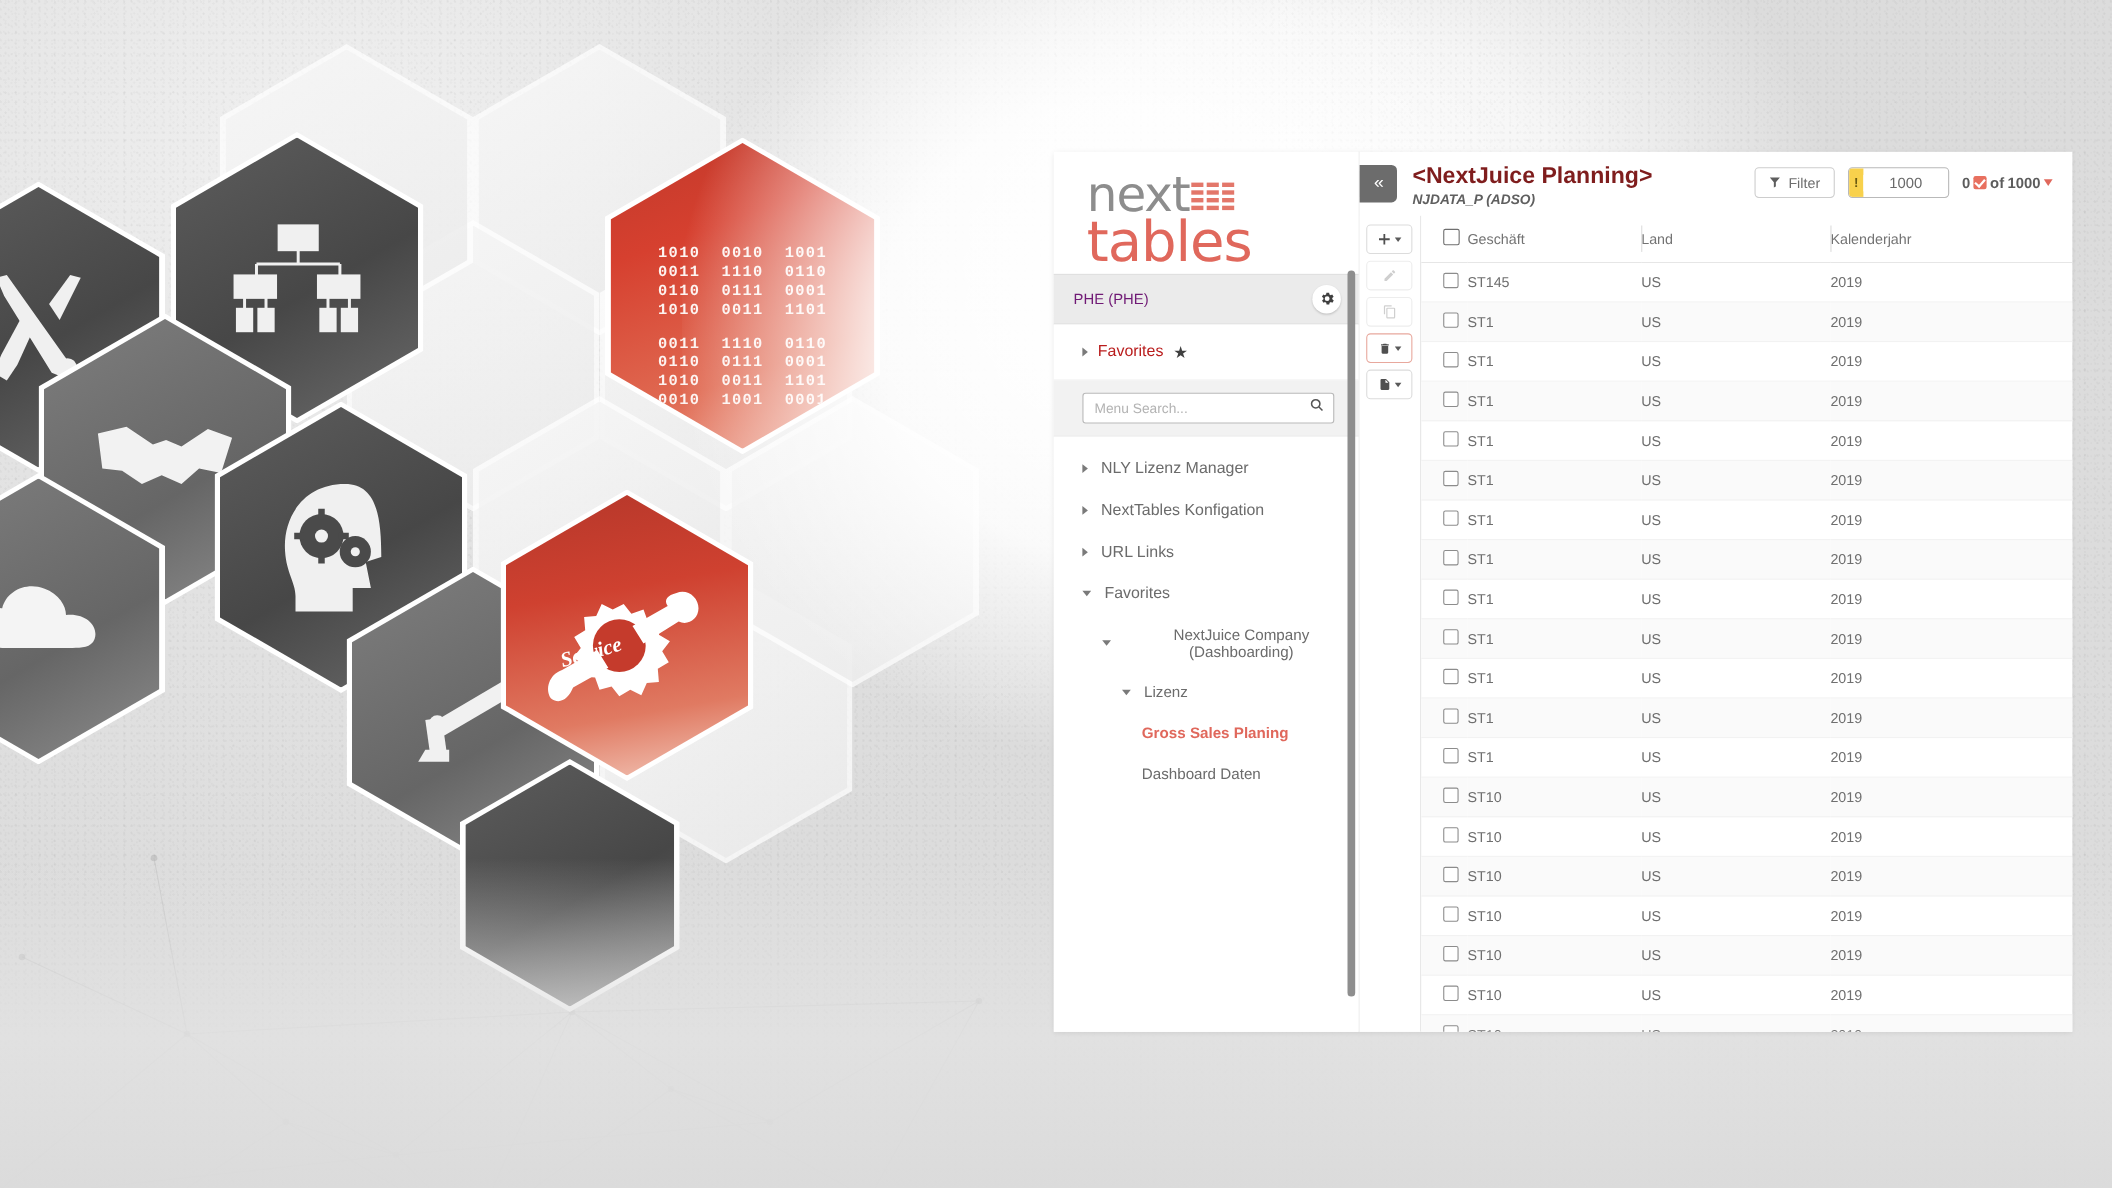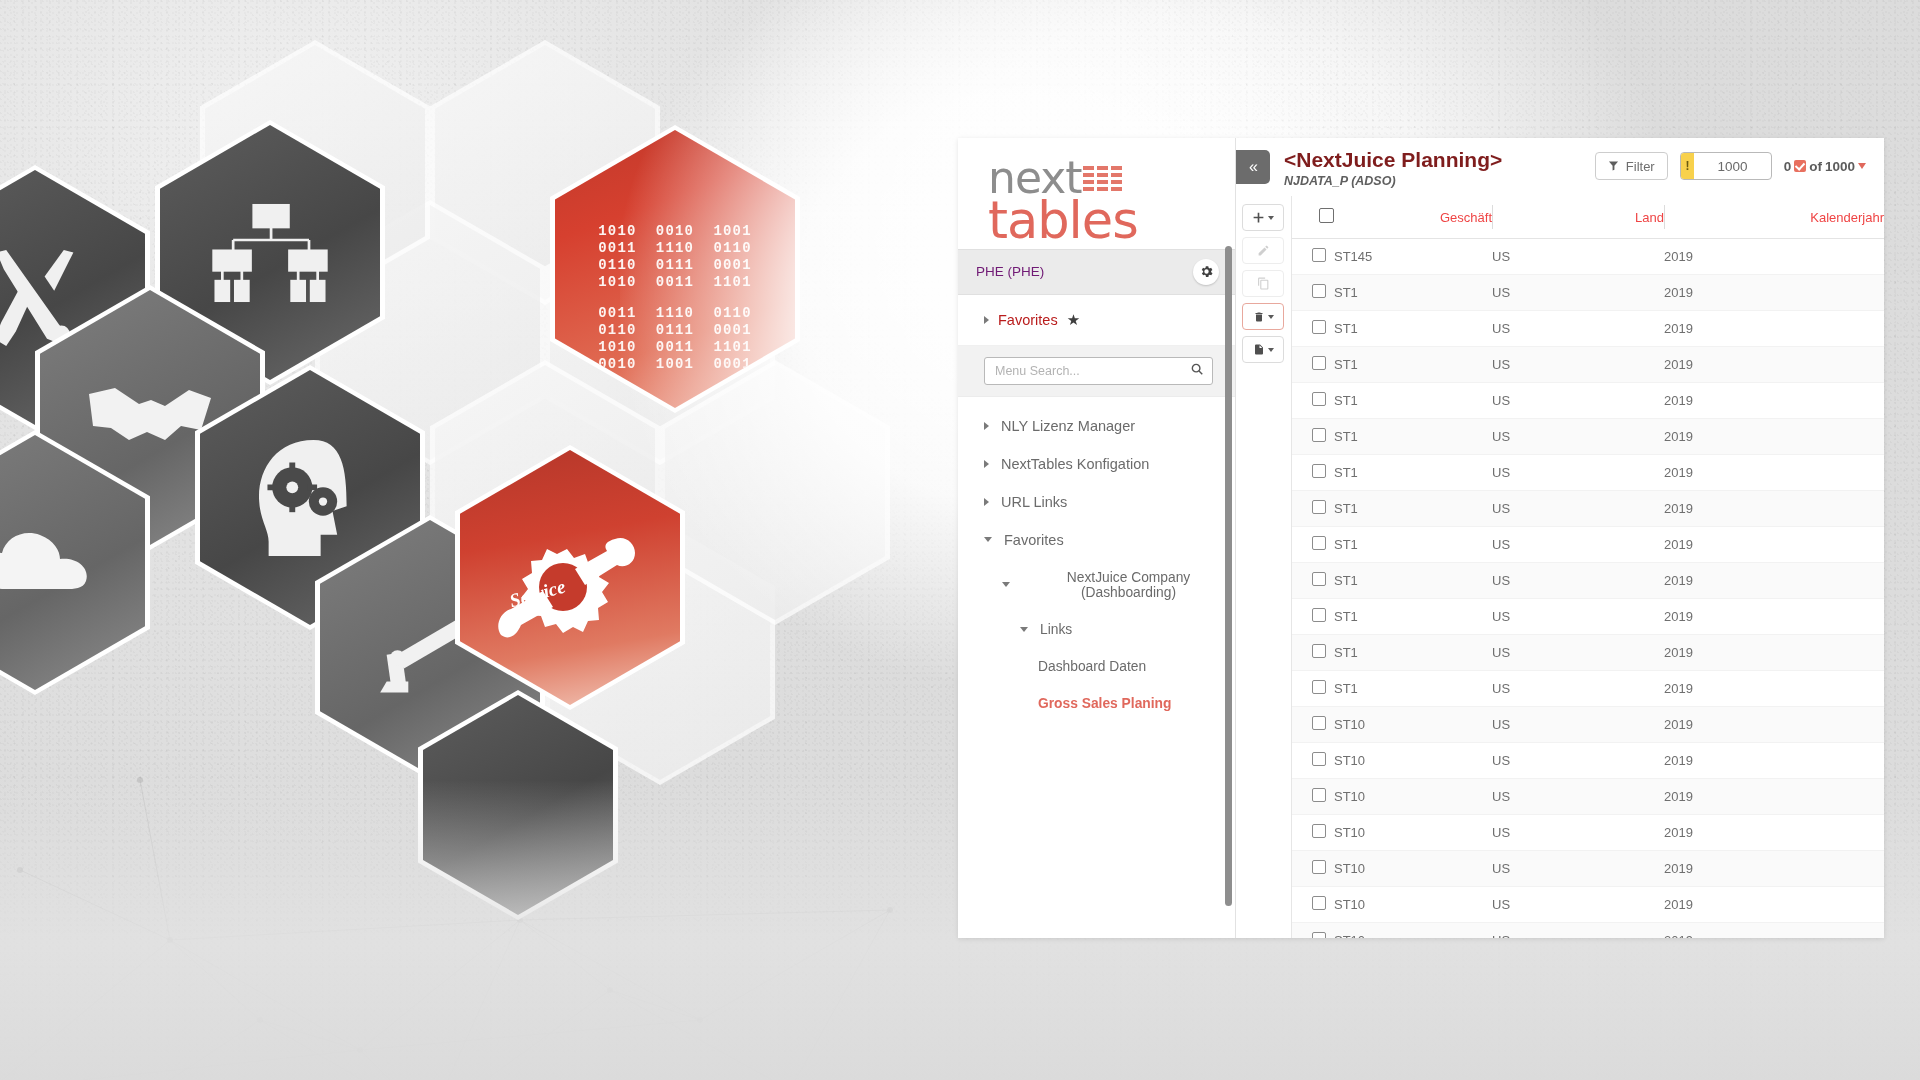--- a/index.html
+++ b/index.html
@@ -195,21 +195,21 @@
     width: 42px; height: 27px; border:1px solid #dcdcdc; background:#fff; border-radius:4px;
     display:flex; align-items:center; justify-content:center; gap:3px; cursor:pointer; color:#5a5a5a;
   }
   .tbtn.disabled { color:#cfcfcf; border-color:#ededed; }
   .tbtn.alert { border-color:#e8a89d; }
   .tcaret { width:0;height:0; border-top:4px solid currentColor; border-left:3.5px solid transparent; border-right:3.5px solid transparent; }
 
   .grid-area { flex:1; overflow:hidden; position:relative; }
   table.grid { width:100%; border-collapse: collapse; table-layout: fixed; }
   table.grid th {
-    text-align:right; font-weight:400; font-size:13px; color:#ef4444;
+    text-align:left; font-weight:400; font-size:13px; color:#737373;
     padding: 12px 0 12px 0; border-bottom:1px solid #e4e4e4; background:#fff;
     position:relative;
   }
   table.grid th.divider::before {
     content:""; position:absolute; left:0; top:9px; bottom:9px; width:1px; background:#dcdcdc;
   }
   table.grid td {
     font-size:13px; color:#6f6f6f; padding: 9px 0; border-bottom:1px solid #f2f2f2;
   }
   tr.alt td { background:#fafafa; }
@@ -483,27 +483,27 @@
       <div class="tree-item">
         <span class="tri-open"></span>
         <span>Favorites</span>
       </div>
       <div class="tree-item lvl2">
         <span class="tri-open"></span>
         <span>NextJuice Company (Dashboarding)</span>
       </div>
       <div class="tree-item lvl3">
         <span class="tri-open"></span>
-        <span>Links</span>
+        <span>Lizenz</span>
+      </div>
+      <div class="tree-item lvl4 active">
+        <span>Gross Sales Planing</span>
       </div>
       <div class="tree-item lvl4 plain">
         <span>Dashboard Daten</span>
-      </div>
-      <div class="tree-item lvl4 active">
-        <span>Gross Sales Planing</span>
       </div>
     </div>
 
     <div class="sb-scroll"></div>
   </div>
 
   <div id="content">
 
     <div class="topbar">
       <div class="collapse-btn">«</div>

